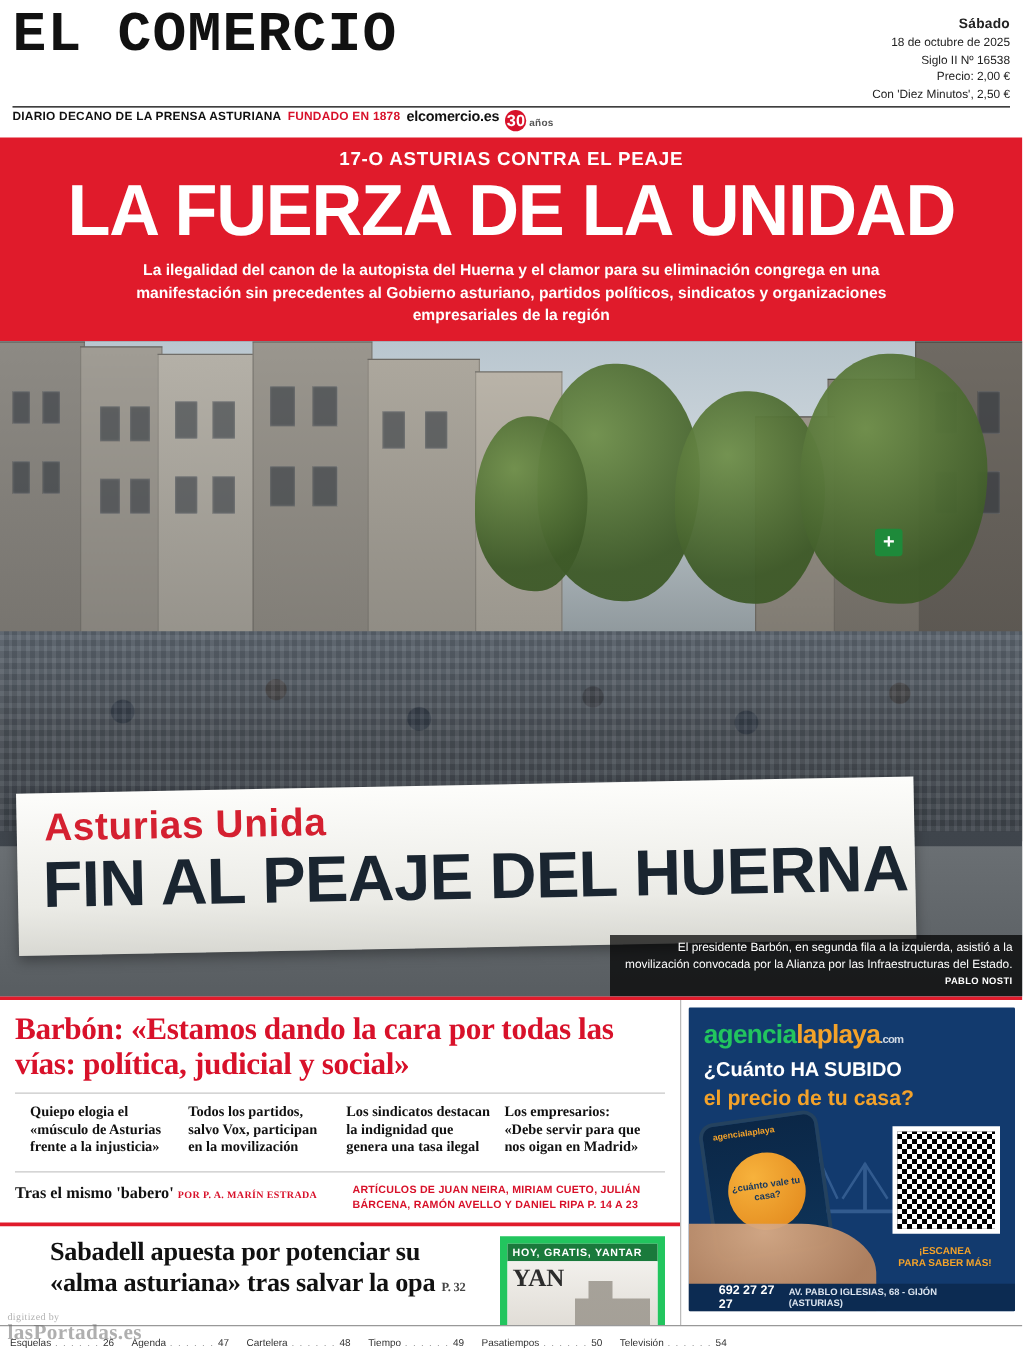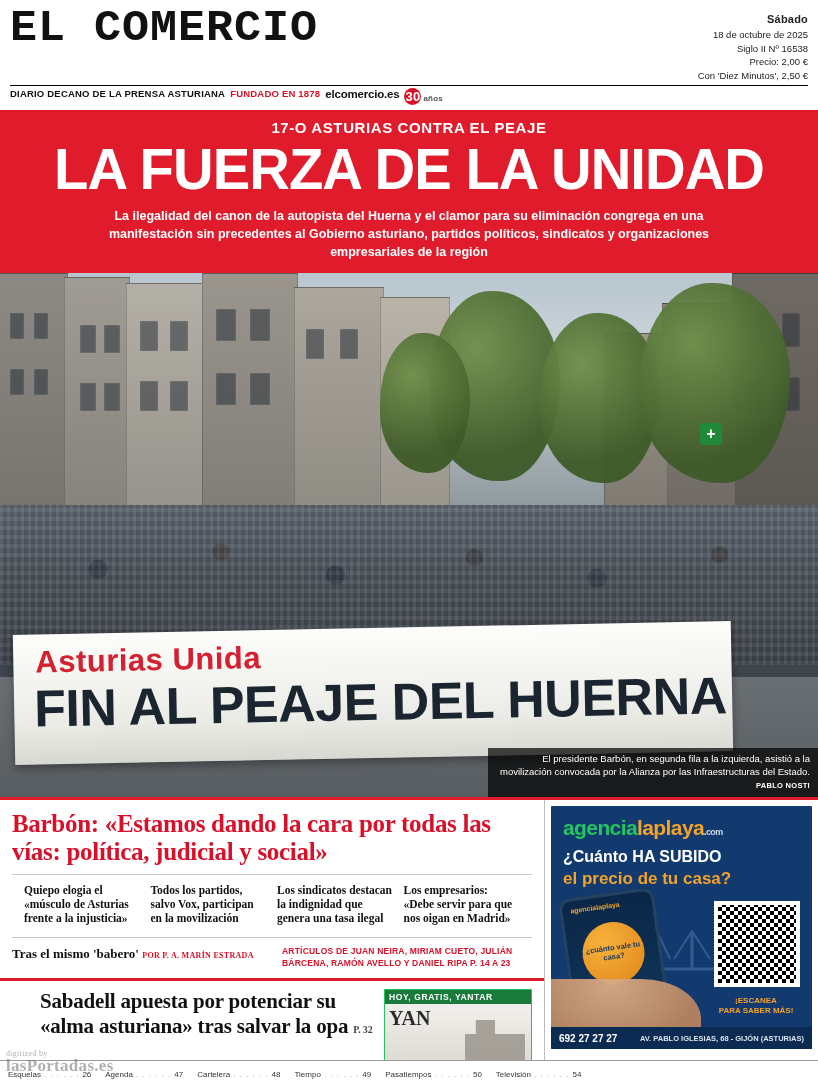--- a/index.html
+++ b/index.html
@@ -312,22 +312,22 @@
     color: #111;
     flex: 1;
     letter-spacing: -.2px;
     margin-left: 28px;
   }
   .bottom-head .page {
     font-size: 10px;
     color: #444;
   }
   .yantar {
-    width: 148px;
-    border: 1px solid #22c55e;
+    width: 132px;
+    border: 6px solid #22c55e;
   }
   .yantar-bar {
     background: #1a7a3c;
     color: #fff;
     font-size: 8.5px;
     font-weight: bold;
     letter-spacing: .6px;
     padding: 2px 4px;
   }
   .yantar-body {
@@ -438,21 +438,21 @@
     line-height: 1.2;
   }
   .ad-footer {
     position: absolute;
     left: 0; right: 0; bottom: 0;
     height: 22px;
     background: #0c2b52;
     display: flex;
     align-items: center;
     justify-content: space-between;
-    padding: 0 8px;
+    padding: 0 24px;
     font-size: 10px;
     font-weight: bold;
   }
   .ad-footer .addr { font-size: 7.5px; color: #dbe4ef; font-weight: bold; }
 
   
   .index-strip {
     position: absolute;
     left: 0; right: 0; bottom: 0;
     height: 28px;

